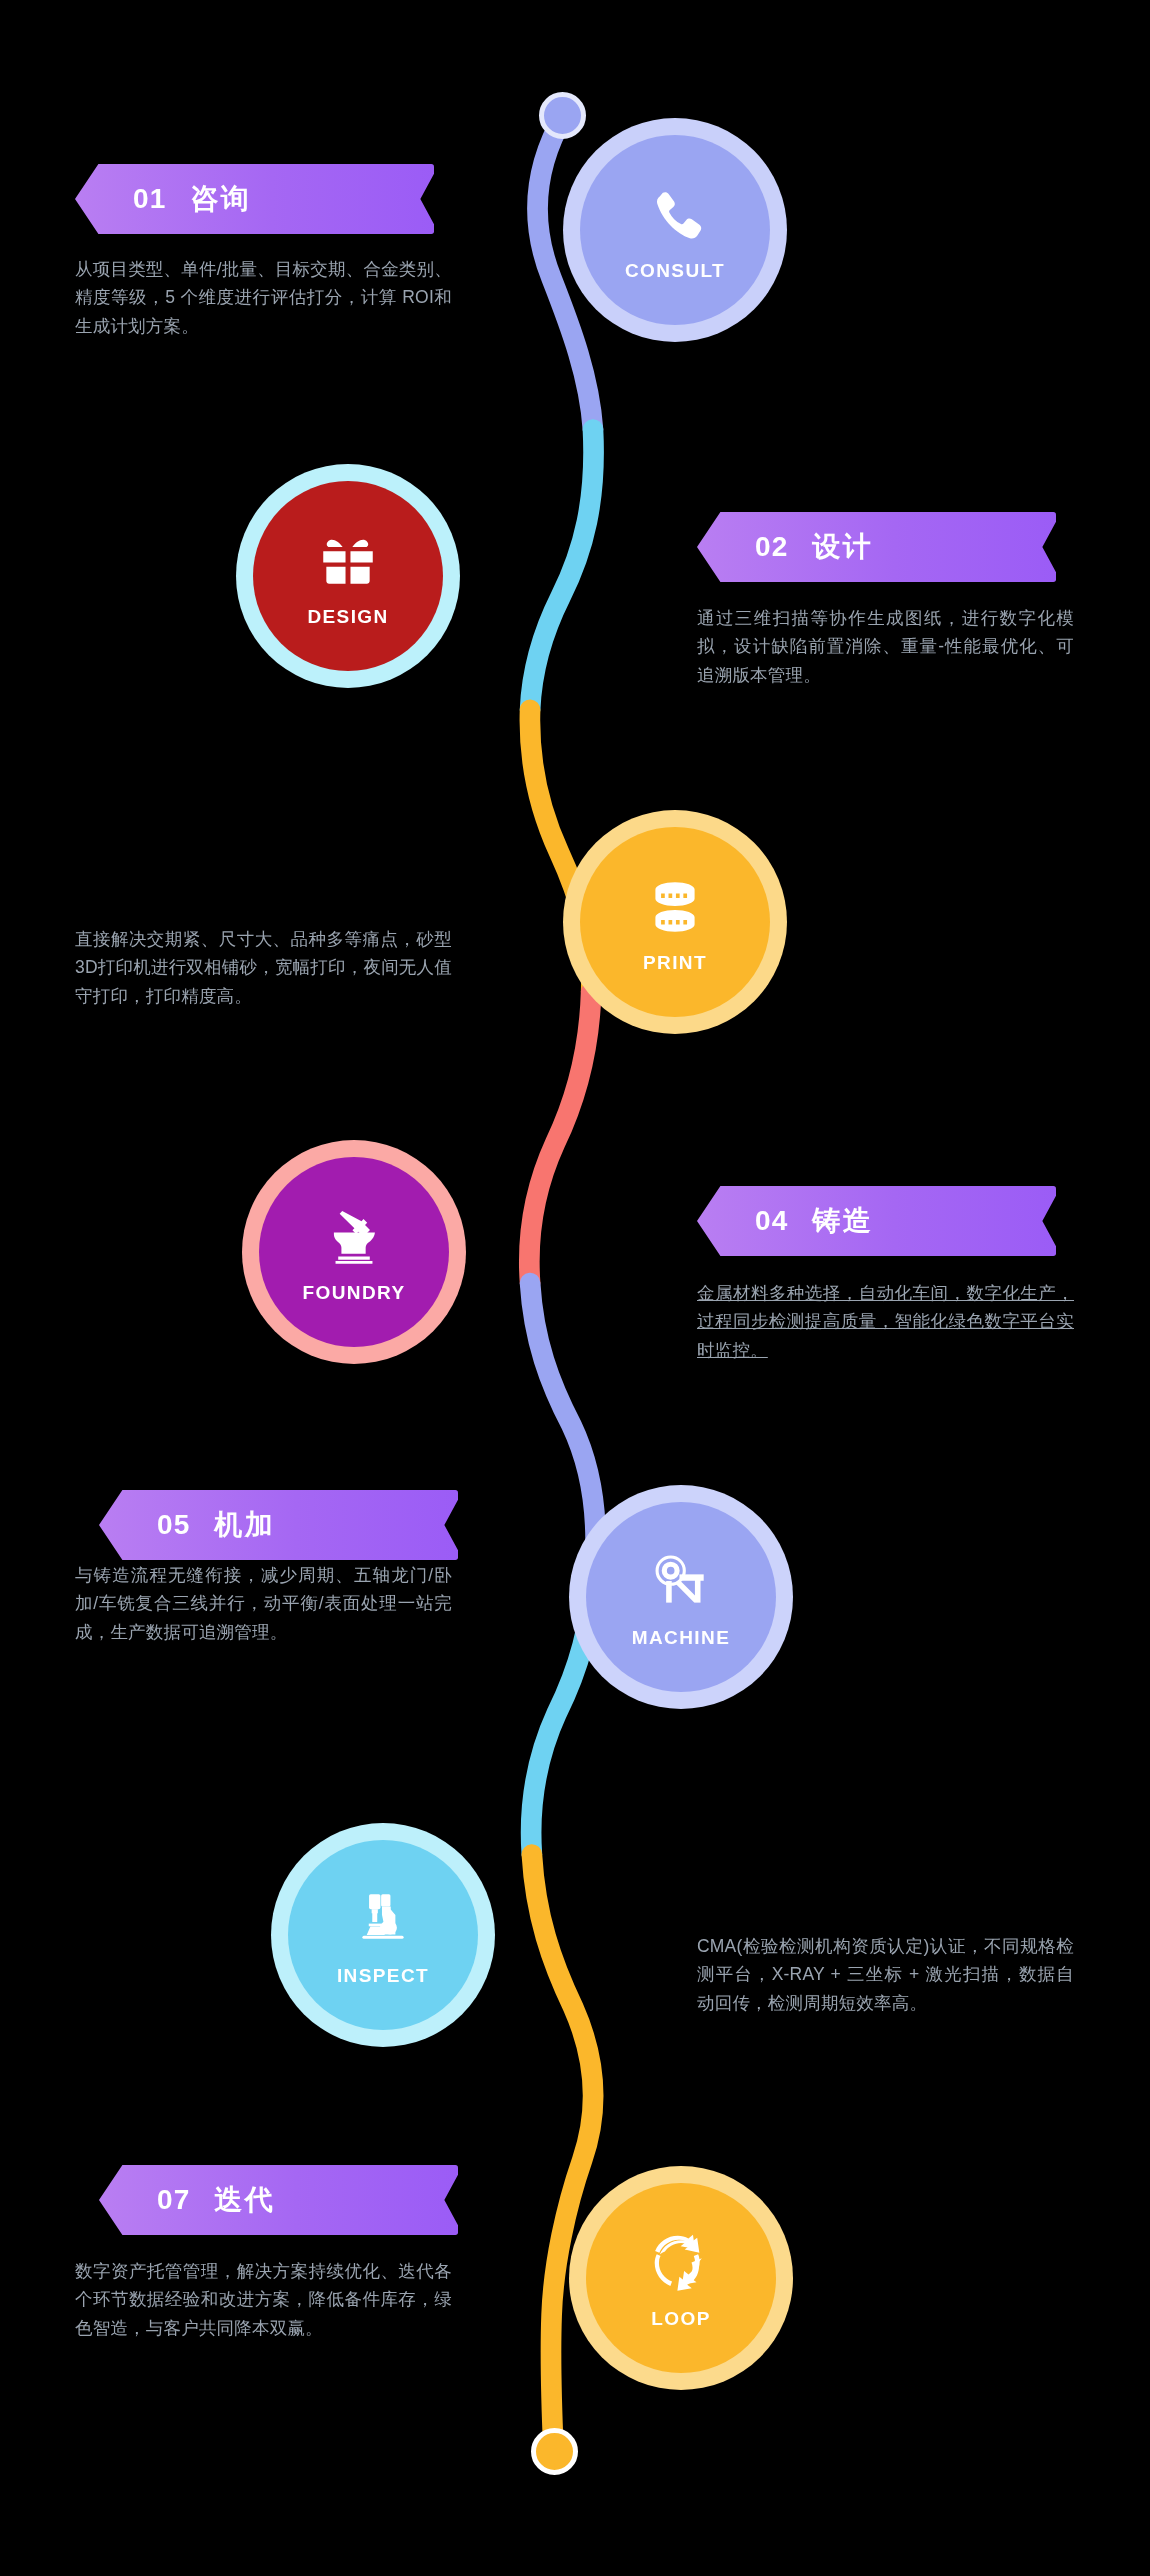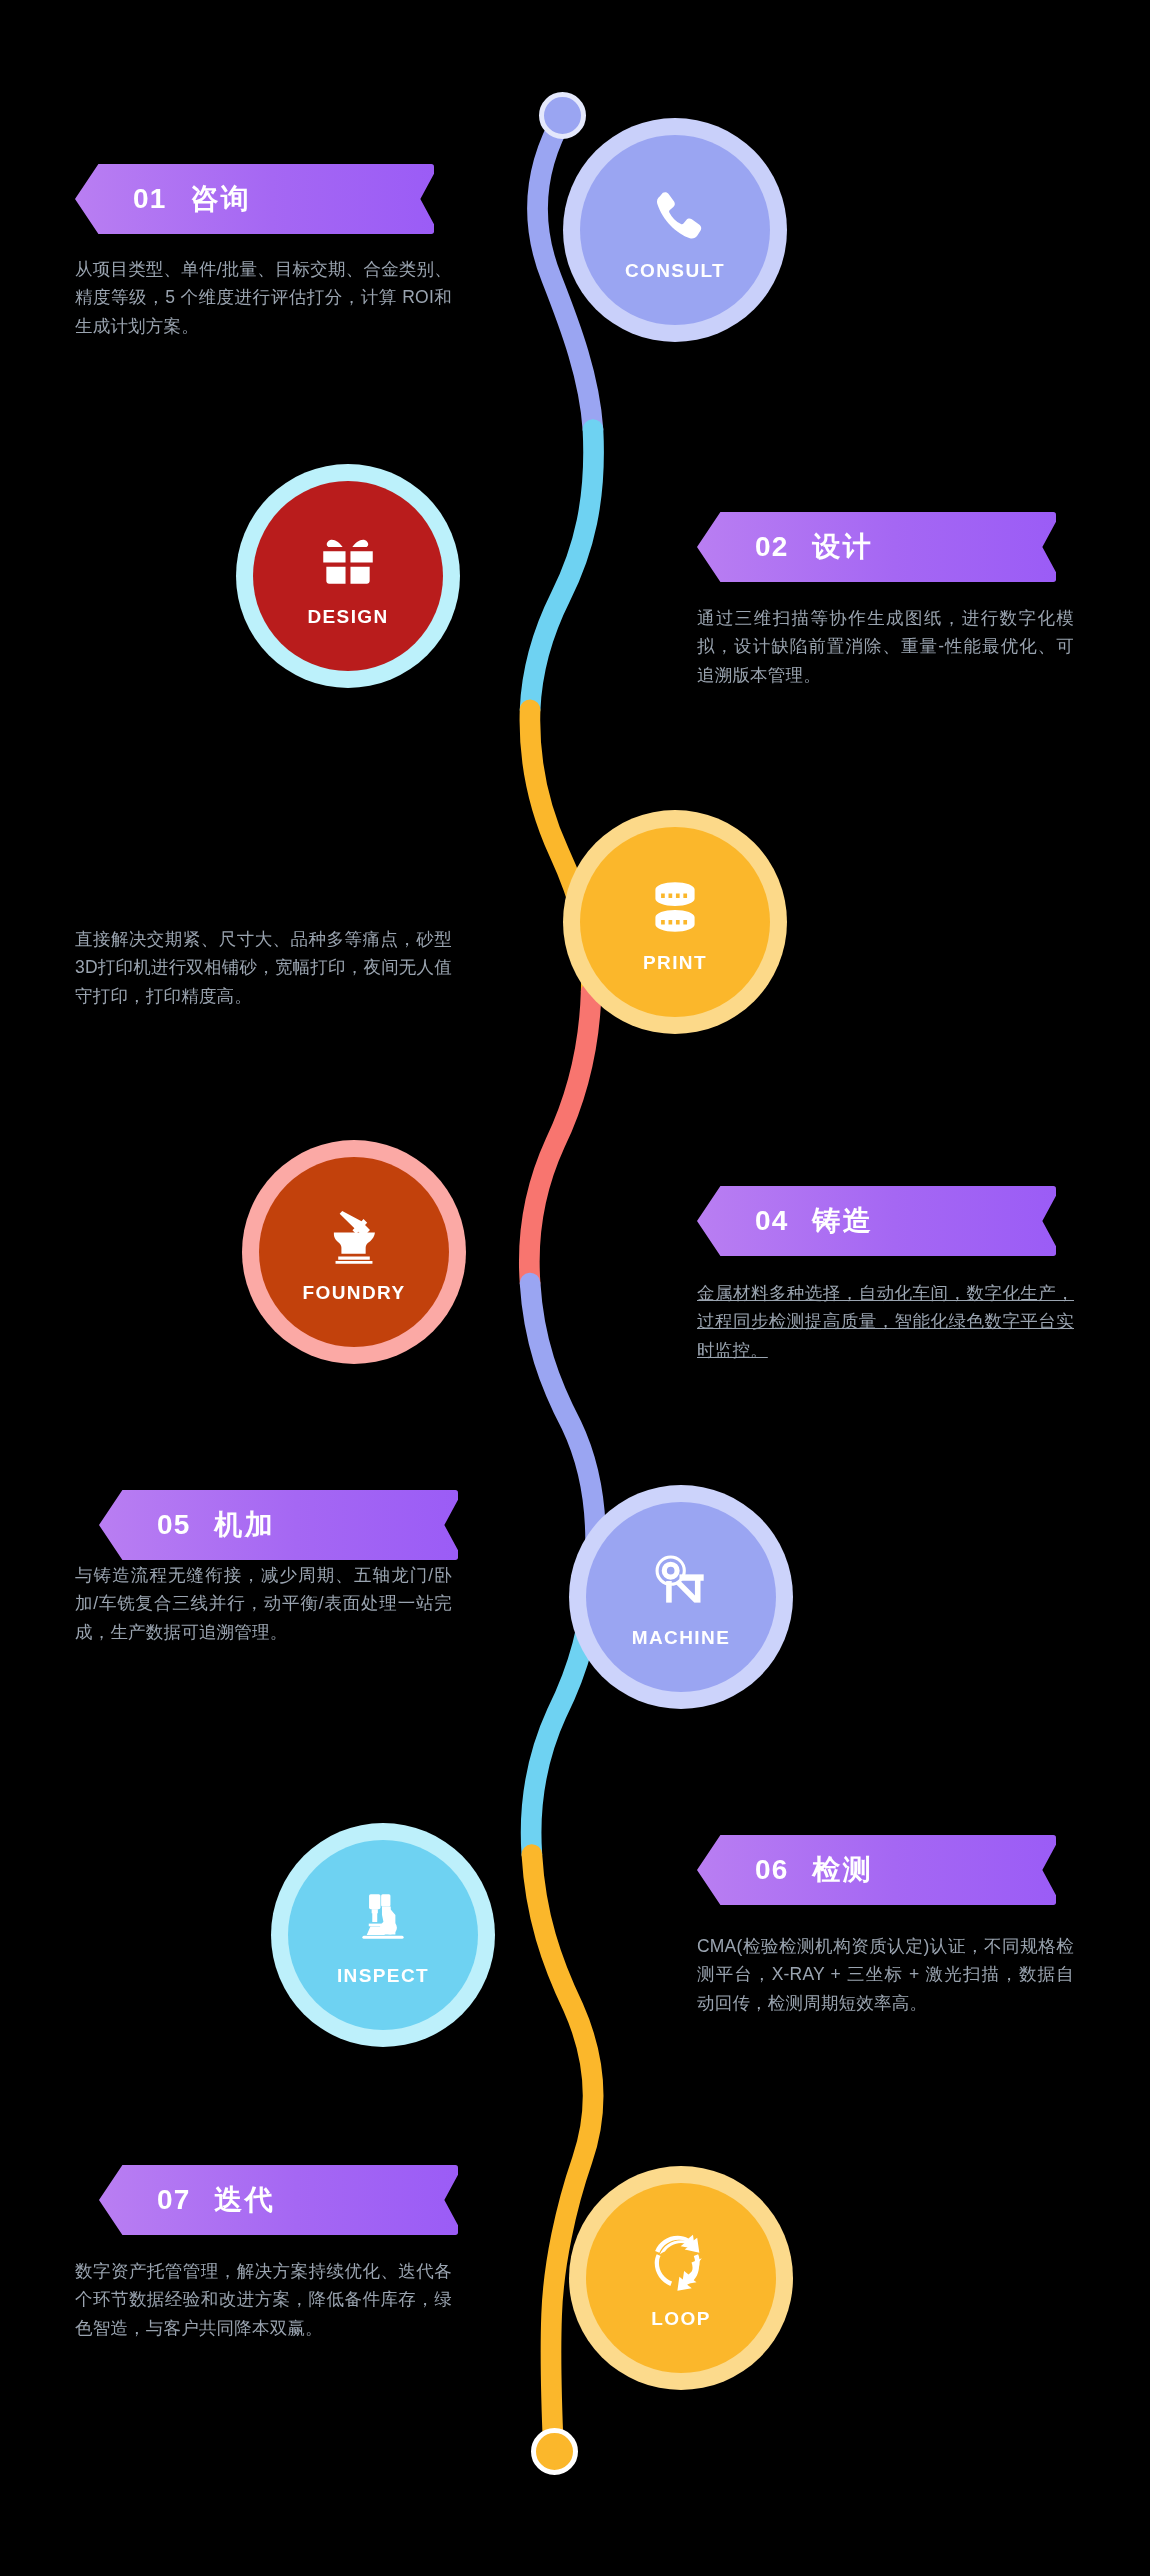--- a/index.html
+++ b/index.html
@@ -170,21 +170,21 @@
   <div class="node" style="left:580px; top:827px; background:#fbb72b; box-shadow:0 0 0 17px #fcd989;">
     <div class="node-icon">
       <svg viewBox="0 0 64 64" fill="#ffffff">
         <path d="M32 8c-10.5 0-19 3.1-19 7v9c0 3.9 8.5 7 19 7s19-3.1 19-7v-9c0-3.9-8.5-7-19-7zm-13.5 10.8h3.6v4.4h-3.6v-4.4zm7.2 0h3.6v4.4h-3.6v-4.4zm7.2 0h3.6v4.4h-3.6v-4.4zm7.2 0h3.6v4.4h-3.6v-4.4z"></path>
         <path d="M32 35c-10.5 0-19 3.1-19 7v7c0 3.9 8.5 7 19 7s19-3.1 19-7v-7c0-3.9-8.5-7-19-7zm-13.5 9.6h3.6V49h-3.6v-4.4zm7.2 0h3.6V49h-3.6v-4.4zm7.2 0h3.6V49h-3.6v-4.4zm7.2 0h3.6V49h-3.6v-4.4z"></path>
       </svg>
     </div>
     <div class="node-label">PRINT</div>
   </div>
 
-  <div class="node" style="left:259px; top:1157px; background:#c2410c; box-shadow:0 0 0 17px #fba9a5;">
+  <div class="node" style="left:259px; top:1157px; background:#a21caf; box-shadow:0 0 0 17px #fba9a5;">
     <div class="node-icon">
       <svg viewBox="0 0 64 64" fill="#ffffff">
         <path d="M20.6 6.8l-2.5 2.6 14.3 14-1.9 2 3.6 3.6 2.1-2.1 4.9 4.8 6.4-6.5-4.8-4.8 2.1-2.2-3.6-3.6-1.9 2.1L20.6 6.8z"></path>
         <path d="M12.5 27.6h39.8c-.3 3.3-2 6.3-4.6 8.4l-2 1.6c-1.5 1.2-2.4 3.1-2.4 5v5.6H19.8v-5.8c0-1.8-.8-3.5-2.2-4.7l-1.9-1.6c-2-1.7-3.2-4.2-3.2-6.8v-1.7z"></path>
         <path d="M16.7 51h30.6v3.1H16.7V51zm-2.6 4.2h35.8V58H14.1v-2.8z"></path>
       </svg>
     </div>
     <div class="node-label">FOUNDRY</div>
   </div>
 
@@ -230,26 +230,20 @@
         <path d="M31 19h8.5v2.8l4.5 5.4V46H31.8l-2.8-8.4 3.4-4 -1.4-6.8V19z"></path>
         <path d="M19.8 38.2h11.4l2.6 8.4H16.2l3.6-8.4z"></path>
         <rect x="18.2" y="35.5" width="14.6" height="2.6"></rect>
         <circle cx="39" cy="39.5" r="5.2" fill="none" stroke="#ffffff" stroke-width="2.6"></circle>
         <rect x="12" y="47.2" width="40" height="3" rx="1.5"></rect>
       </svg>
     </div>
     <div class="node-label">INSPECT</div>
   </div>
 
-  <div class="banner" style="left:697px; top:1835px;">
-    <div class="banner-inner">
-      <span class="banner-num">06</span>
-      <span class="banner-title">检测</span>
-    </div>
-  </div>
   <div class="desc" style="left:697px; top:1932px;">CMA(检验检测机构资质认定)认证，不同规格检测平台，X-RAY + 三坐标 + 激光扫描，数据自动回传，检测周期短效率高。</div>
 
   <div class="banner" style="left:99px; top:2165px;">
     <div class="banner-inner">
       <span class="banner-num">07</span>
       <span class="banner-title">迭代</span>
     </div>
   </div>
   <div class="desc" style="left:75px; top:2257px;">数字资产托管管理，解决方案持续优化、迭代各个环节数据经验和改进方案，降低备件库存，绿色智造，与客户共同降本双赢。</div>
 

